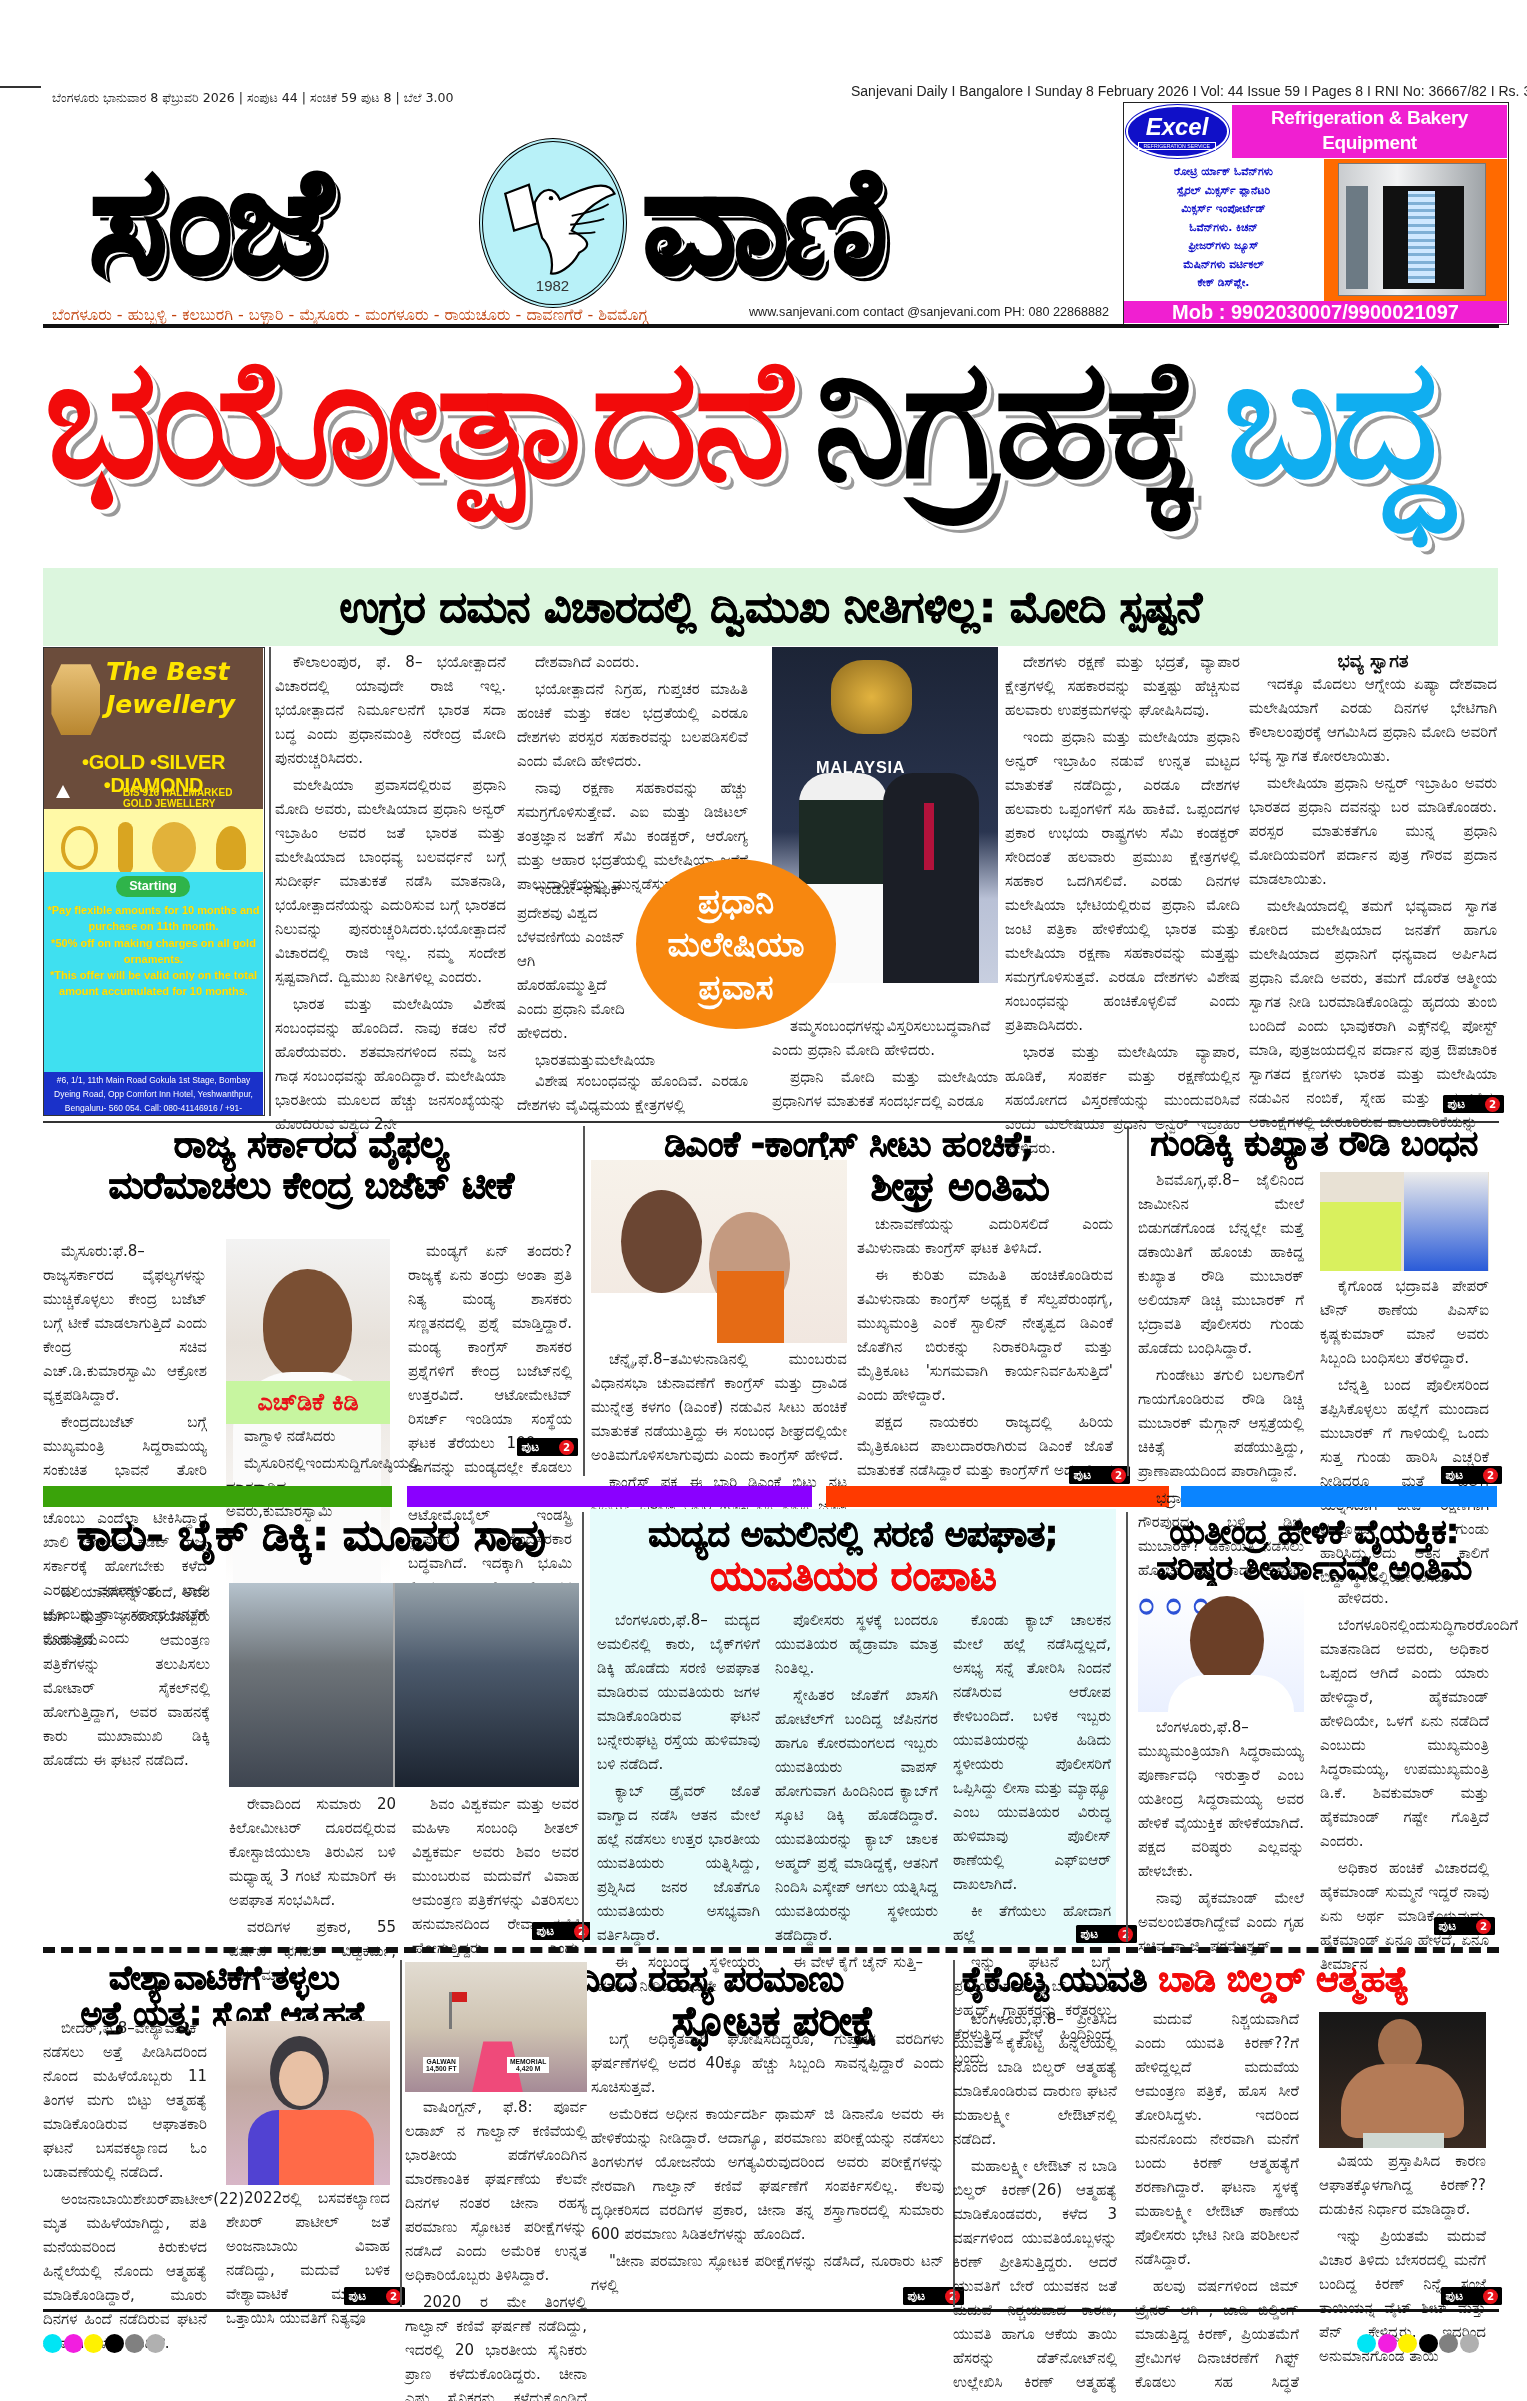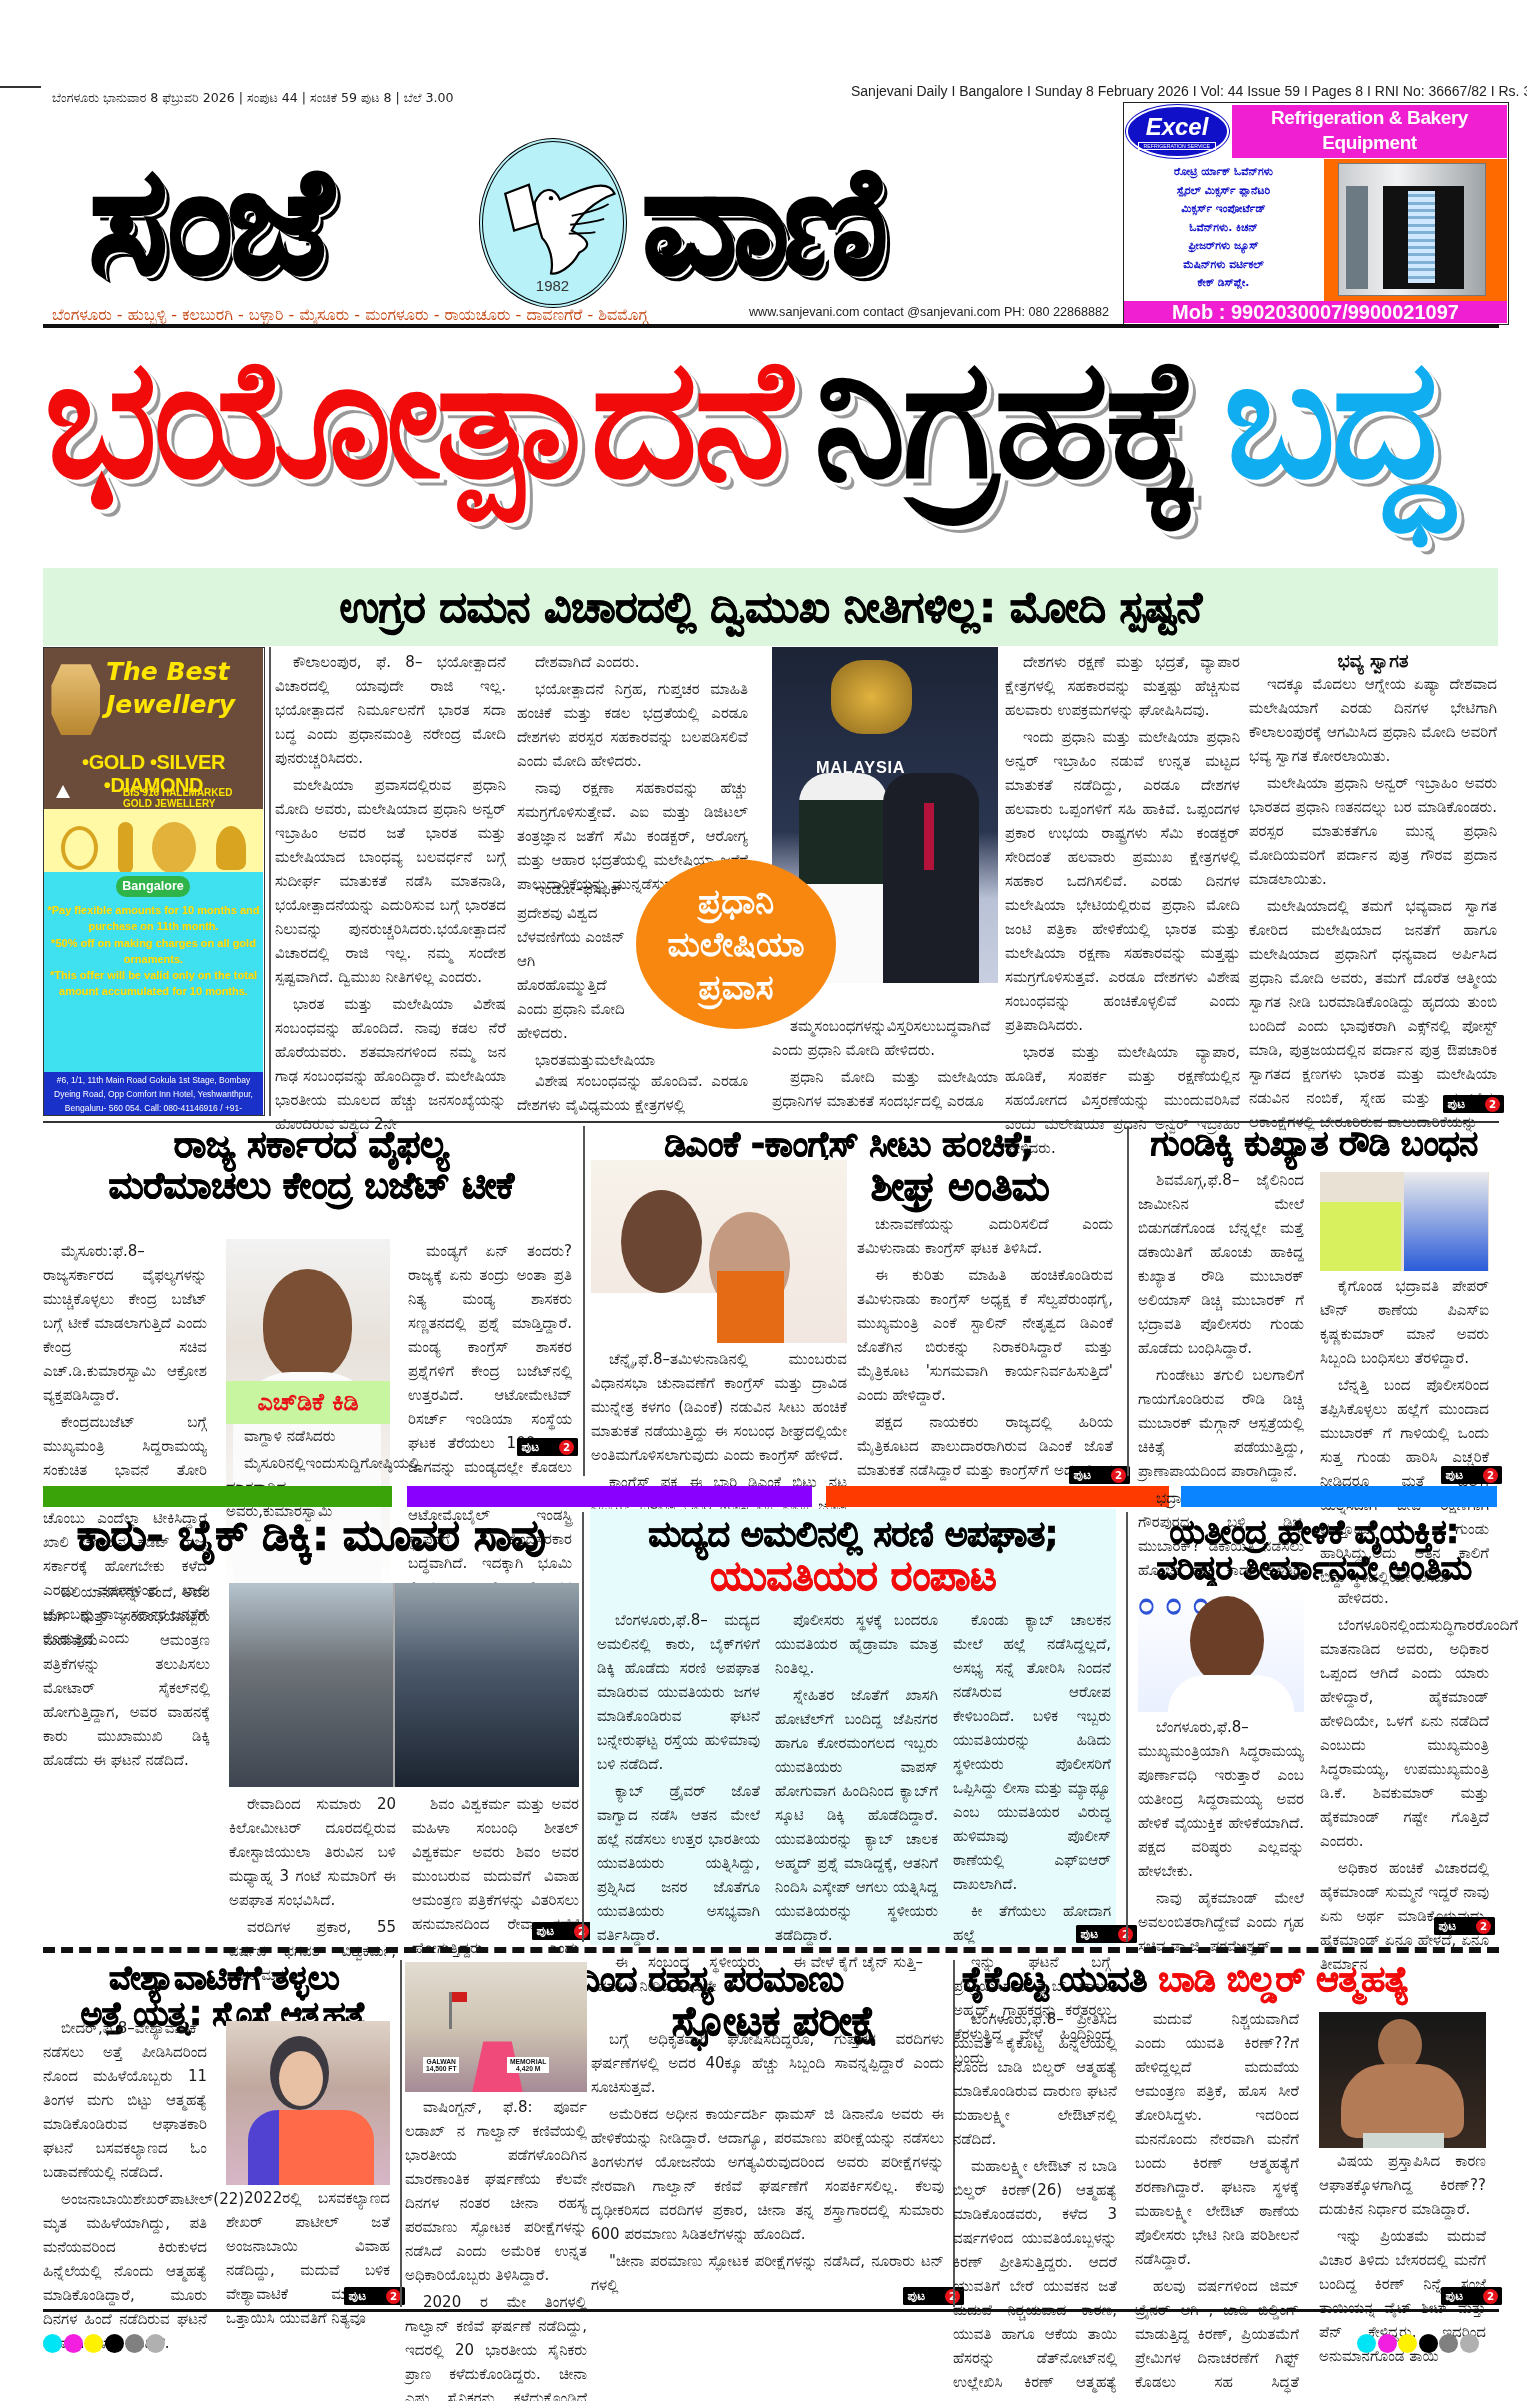--- a/index.html
+++ b/index.html
@@ -127,21 +127,21 @@
     </div>
     <div class="abs cond" style="left:64px;top:177px;width:151px;text-align:center;color:#1a31c9;font-weight:bold;font-size:19px;line-height:25px;">
       <div>Making Charges</div>
       <div>Starting from 3%</div>
     </div>
   </div>
   <div class="abs" style="left:0;top:405px;width:219px;height:0;"></div>
   <div class="abs" style="left:0;top:384px;width:219px;height:0;"></div>
 </div>
 <div class="abs" style="left:44px;top:872px;width:219px;height:200px;background:#3fe0f0;">
-  <div class="abs cond" style="left:72px;top:4.4px;width:74px;height:21px;border-radius:10.3px;background:#2fb44a;color:#fff;font-weight:bold;text-align:center;line-height:21px;font-size:12.6px;">Bangalore</div>
+  <div class="abs cond" style="left:72px;top:4.4px;width:74px;height:21px;border-radius:10.3px;background:#2fb44a;color:#fff;font-weight:bold;text-align:center;line-height:21px;font-size:12.6px;">Starting</div>
   <div id="benefits-list" class="abs cond" style="left:3px;top:30px;width:213px;color:#ffe600;font-weight:bold;font-size:11px;line-height:16.3px;text-align:center;text-shadow:0 0 0.7px #999;">
       <div>*Pay flexible amounts for 10 months and purchase on 11th month.</div>
       <div>*50% off on making charges on all gold ornaments.</div>
       <div>*This offer will be valid only on the total amount accumulated for 10 months.</div>
     </div>
 </div>
 <div class="abs cond" style="left:44px;top:1072px;width:219px;height:43px;background:#1a31c9;color:#fff;font-size:8.5px;line-height:14px;text-align:center;padding:0.7px 2.2px;">#6, 1/1, 11th Main Road Gokula 1st Stage, Bombay Dyeing Road, Opp Comfort Inn Hotel, Yeshwanthpur, Bengaluru- 560 054. Call: 080-41146916 / +91-9686062916</div>
 
 <div class="vrule" style="left:269px;top:647px;height:469px;"></div>
 
@@ -185,21 +185,21 @@
 
 <div class="abs body-text" id="lead-col3" style="left:1005px;top:650px;width:235px;">
     <p>ದೇಶಗಳು ರಕ್ಷಣೆ ಮತ್ತು ಭದ್ರತೆ, ವ್ಯಾಪಾರ ಕ್ಷೇತ್ರಗಳಲ್ಲಿ ಸಹಕಾರವನ್ನು ಮತ್ತಷ್ಟು ಹೆಚ್ಚಿಸುವ ಹಲವಾರು ಉಪಕ್ರಮಗಳನ್ನು ಘೋಷಿಸಿದವು.</p>
     <p>ಇಂದು ಪ್ರಧಾನಿ ಮತ್ತು ಮಲೇಷಿಯಾ ಪ್ರಧಾನಿ ಅನ್ವರ್ ಇಬ್ರಾಹಿಂ ನಡುವೆ ಉನ್ನತ ಮಟ್ಟದ ಮಾತುಕತೆ ನಡೆದಿದ್ದು, ಎರಡೂ ದೇಶಗಳ ಹಲವಾರು ಒಪ್ಪಂಗಳಿಗೆ ಸಹಿ ಹಾಕಿವೆ. ಒಪ್ಪಂದಗಳ ಪ್ರಕಾರ ಉಭಯ ರಾಷ್ಟ್ರಗಳು ಸೆಮಿ ಕಂಡಕ್ಟರ್ ಸೇರಿದಂತೆ ಹಲವಾರು ಪ್ರಮುಖ ಕ್ಷೇತ್ರಗಳಲ್ಲಿ ಸಹಕಾರ ಒದಗಿಸಲಿವೆ. ಎರಡು ದಿನಗಳ ಮಲೇಷಿಯಾ ಭೇಟಿಯಲ್ಲಿರುವ ಪ್ರಧಾನಿ ಮೋದಿ ಜಂಟಿ ಪತ್ರಿಕಾ ಹೇಳಿಕೆಯಲ್ಲಿ ಭಾರತ ಮತ್ತು ಮಲೇಷಿಯಾ ರಕ್ಷಣಾ ಸಹಕಾರವನ್ನು ಮತ್ತಷ್ಟು ಸಮಗ್ರಗೊಳಿಸುತ್ತವೆ. ಎರಡೂ ದೇಶಗಳು ವಿಶೇಷ ಸಂಬಂಧವನ್ನು ಹಂಚಿಕೊಳ್ಳಲಿವೆ ಎಂದು ಪ್ರತಿಪಾದಿಸಿದರು.</p>
     <p>ಭಾರತ ಮತ್ತು ಮಲೇಷಿಯಾ ವ್ಯಾಪಾರ, ಹೂಡಿಕೆ, ಸಂಪರ್ಕ ಮತ್ತು ರಕ್ಷಣೆಯಲ್ಲಿನ ಸಹಯೋಗದ ವಿಸ್ತರಣೆಯನ್ನು ಮುಂದುವರಿಸಿವೆ ಎಂದು ಮಲೇಷಿಯಾ ಪ್ರಧಾನಿ ಅನ್ವರ್ ಇಬ್ರಾಹಿಂ ಹೇಳಿದರು.</p>
   </div>
 <div class="abs" style="left:1249px;top:650px;width:248px;">
   <div style="text-align:center;font-weight:bold;font-size:18px;line-height:22px;">ಭವ್ಯ ಸ್ವಾಗತ</div>
   <div class="body-text" id="lead-col4">
       <p>ಇದಕ್ಕೂ ಮೊದಲು ಆಗ್ನೇಯ ಏಷ್ಯಾ ದೇಶವಾದ ಮಲೇಷಿಯಾಗೆ ಎರಡು ದಿನಗಳ ಭೇಟಿಗಾಗಿ ಕೌಲಾಲಂಪುರಕ್ಕೆ ಆಗಮಿಸಿದ ಪ್ರಧಾನಿ ಮೋದಿ ಅವರಿಗೆ ಭವ್ಯ ಸ್ವಾಗತ ಕೋರಲಾಯಿತು.</p>
-      <p>ಮಲೇಷಿಯಾ ಪ್ರಧಾನಿ ಅನ್ವರ್ ಇಬ್ರಾಹಿಂ ಅವರು ಭಾರತದ ಪ್ರಧಾನಿ ಣತನದಲ್ನು ಬರ ಮಾಡಿಕೊಂಡರು. ಪರಸ್ಪರ ಮಾತುಕತೆಗೂ ಮುನ್ನ ಪ್ರಧಾನಿ ಮೋದಿಯವರಿಗೆ ಪರ್ದಾನ ಪುತ್ರ ಗೌರವ ಪ್ರದಾನ ಮಾಡಲಾಯಿತು.</p>
+      <p>ಮಲೇಷಿಯಾ ಪ್ರಧಾನಿ ಅನ್ವರ್ ಇಬ್ರಾಹಿಂ ಅವರು ಭಾರತದ ಪ್ರಧಾನಿ ದವನನ್ನು ಬರ ಮಾಡಿಕೊಂಡರು. ಪರಸ್ಪರ ಮಾತುಕತೆಗೂ ಮುನ್ನ ಪ್ರಧಾನಿ ಮೋದಿಯವರಿಗೆ ಪರ್ದಾನ ಪುತ್ರ ಗೌರವ ಪ್ರದಾನ ಮಾಡಲಾಯಿತು.</p>
       <p>ಮಲೇಷಿಯಾದಲ್ಲಿ ತಮಗೆ ಭವ್ಯವಾದ ಸ್ವಾಗತ ಕೋರಿದ ಮಲೇಷಿಯಾದ ಜನತೆಗೆ ಹಾಗೂ ಮಲೇಷಿಯಾದ ಪ್ರಧಾನಿಗೆ ಧನ್ಯವಾದ ಅರ್ಪಿಸಿದ ಪ್ರಧಾನಿ ಮೋದಿ ಅವರು, ತಮಗೆ ದೊರೆತ ಆತ್ಮೀಯ ಸ್ವಾಗತ ನೀಡಿ ಬರಮಾಡಿಕೊಂಡಿದ್ದು ಹೃದಯ ತುಂಬಿ ಬಂದಿದೆ ಎಂದು ಭಾವುಕರಾಗಿ ಎಕ್ಸ್‌ನಲ್ಲಿ ಪೋಸ್ಟ್ ಮಾಡಿ, ಪುತ್ರಜಯದಲ್ಲಿನ ಪರ್ದಾನ ಪುತ್ರ ಔಪಚಾರಿಕ ಸ್ವಾಗತದ ಕ್ಷಣಗಳು ಭಾರತ ಮತ್ತು ಮಲೇಷಿಯಾ ನಡುವಿನ ನಂಬಿಕೆ, ಸ್ನೇಹ ಮತ್ತು ಹಂಚಿಕೆಯ ಆಕಾಂಕ್ಷೆಗಳಲ್ಲಿ ಬೇರೂರಿರುವ ಪಾಲುದಾರಿಕೆಯನ್ನು</p>
     </div>
 </div>
 <div class="abs continued" style="left:1443px;top:1095px;">
     <span>ಪುಟ</span>
     <span class="num">2</span>
   </div>
 
 <div class="hrule" style="left:43px;top:1121px;width:1456px;"></div>
 

